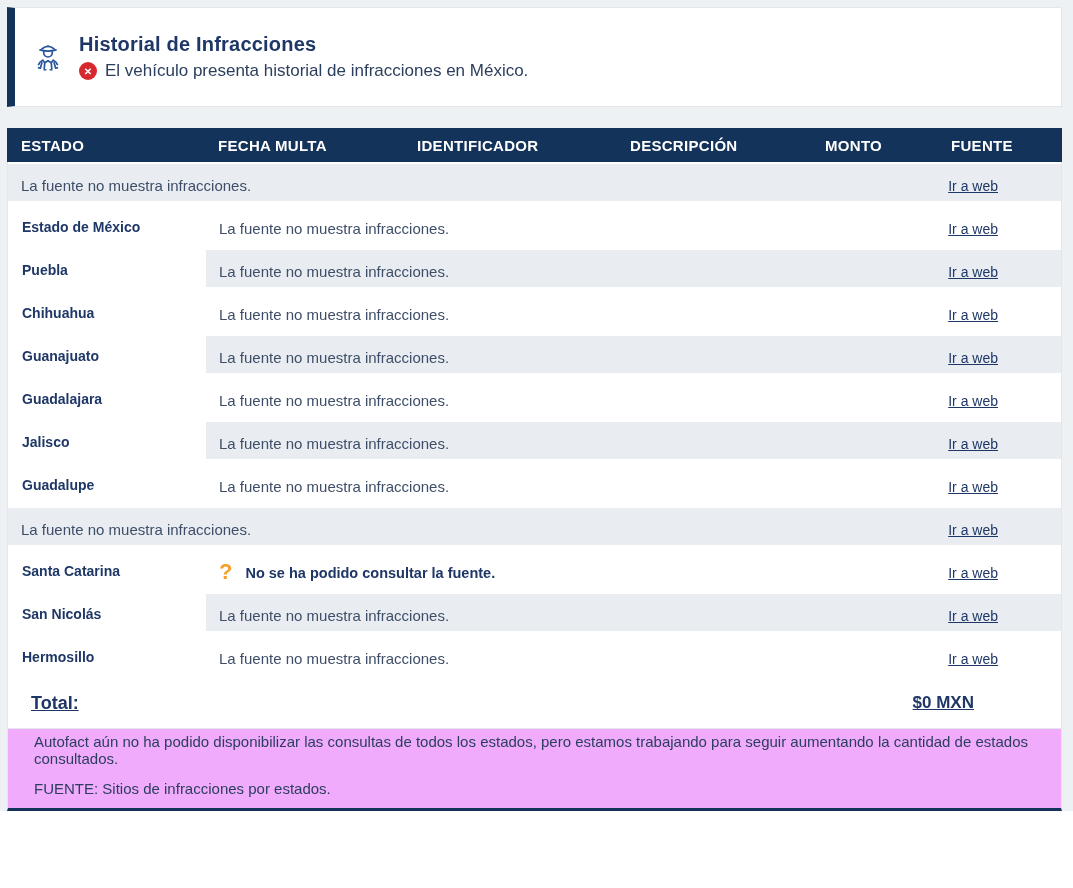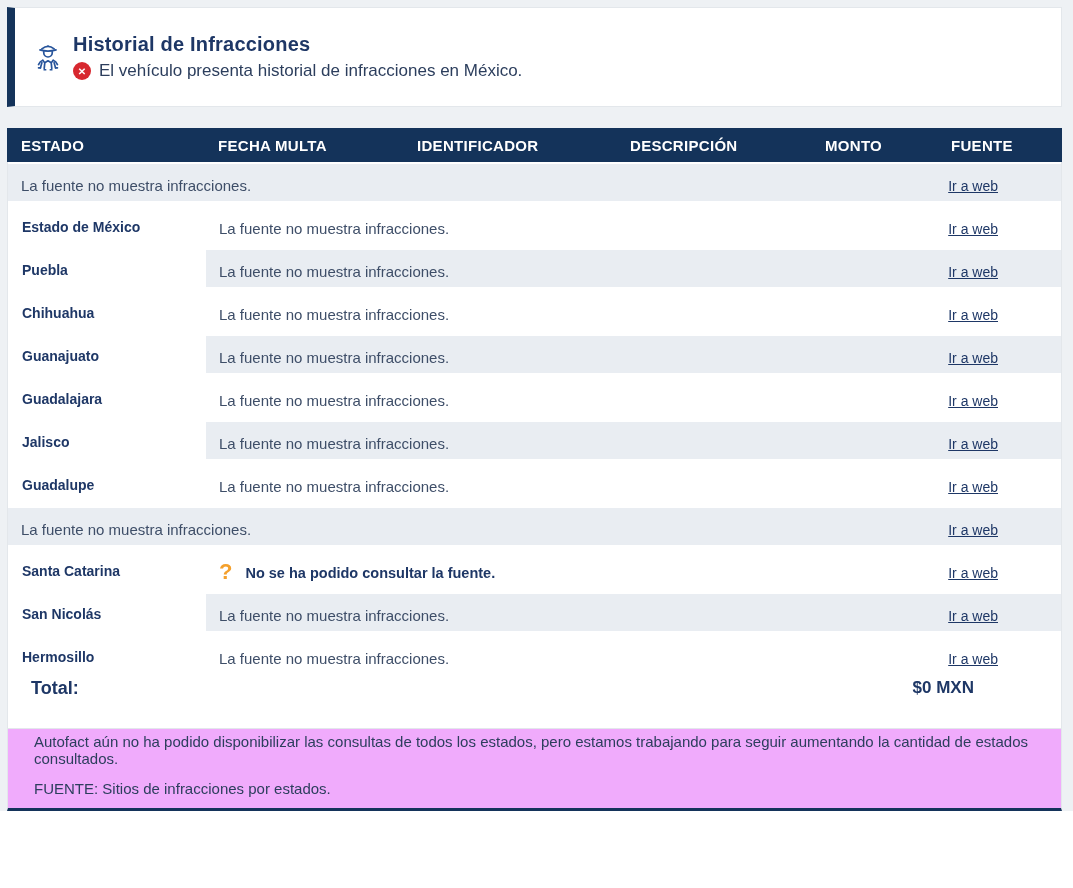--- a/index.html
+++ b/index.html
@@ -33,21 +33,21 @@
     height:100px;
     display:flex;
     align-items:center;
   }
   .section-icon{
     margin-left:16px;
     width:34px;height:34px;
     flex:0 0 auto;
     display:flex;align-items:center;justify-content:center;
   }
-  .header-text{margin-left:8px;}
+  .header-text{margin-left:14px;}
   .page-title{
     font-size:20px;
     font-weight:bold;
     color:var(--accent);
     letter-spacing:.2px;
   }
   .status-line{
     margin-top:5px;
     display:flex;align-items:center;gap:8px;
   }
@@ -106,22 +106,23 @@
   .goweb{
     margin-left:auto;
     font-size:14px;
     color:var(--accent);
     text-decoration:underline;
     cursor:pointer;
     white-space:nowrap;
   }
   .trow-total{
     height:50px;
-    display:flex;
-    background:#ffffff;
+    display:flex;align-items:center;
+    background:#ffffff;
+    text-decoration:underline;
   }
   .total-label{
     padding-left:23px;
     font-size:18px;font-weight:bold;color:var(--accent);
   }
   .total-value{
     margin-left:auto;margin-right:87px;
     font-size:17px;font-weight:bold;color:var(--accent);
   }
   

